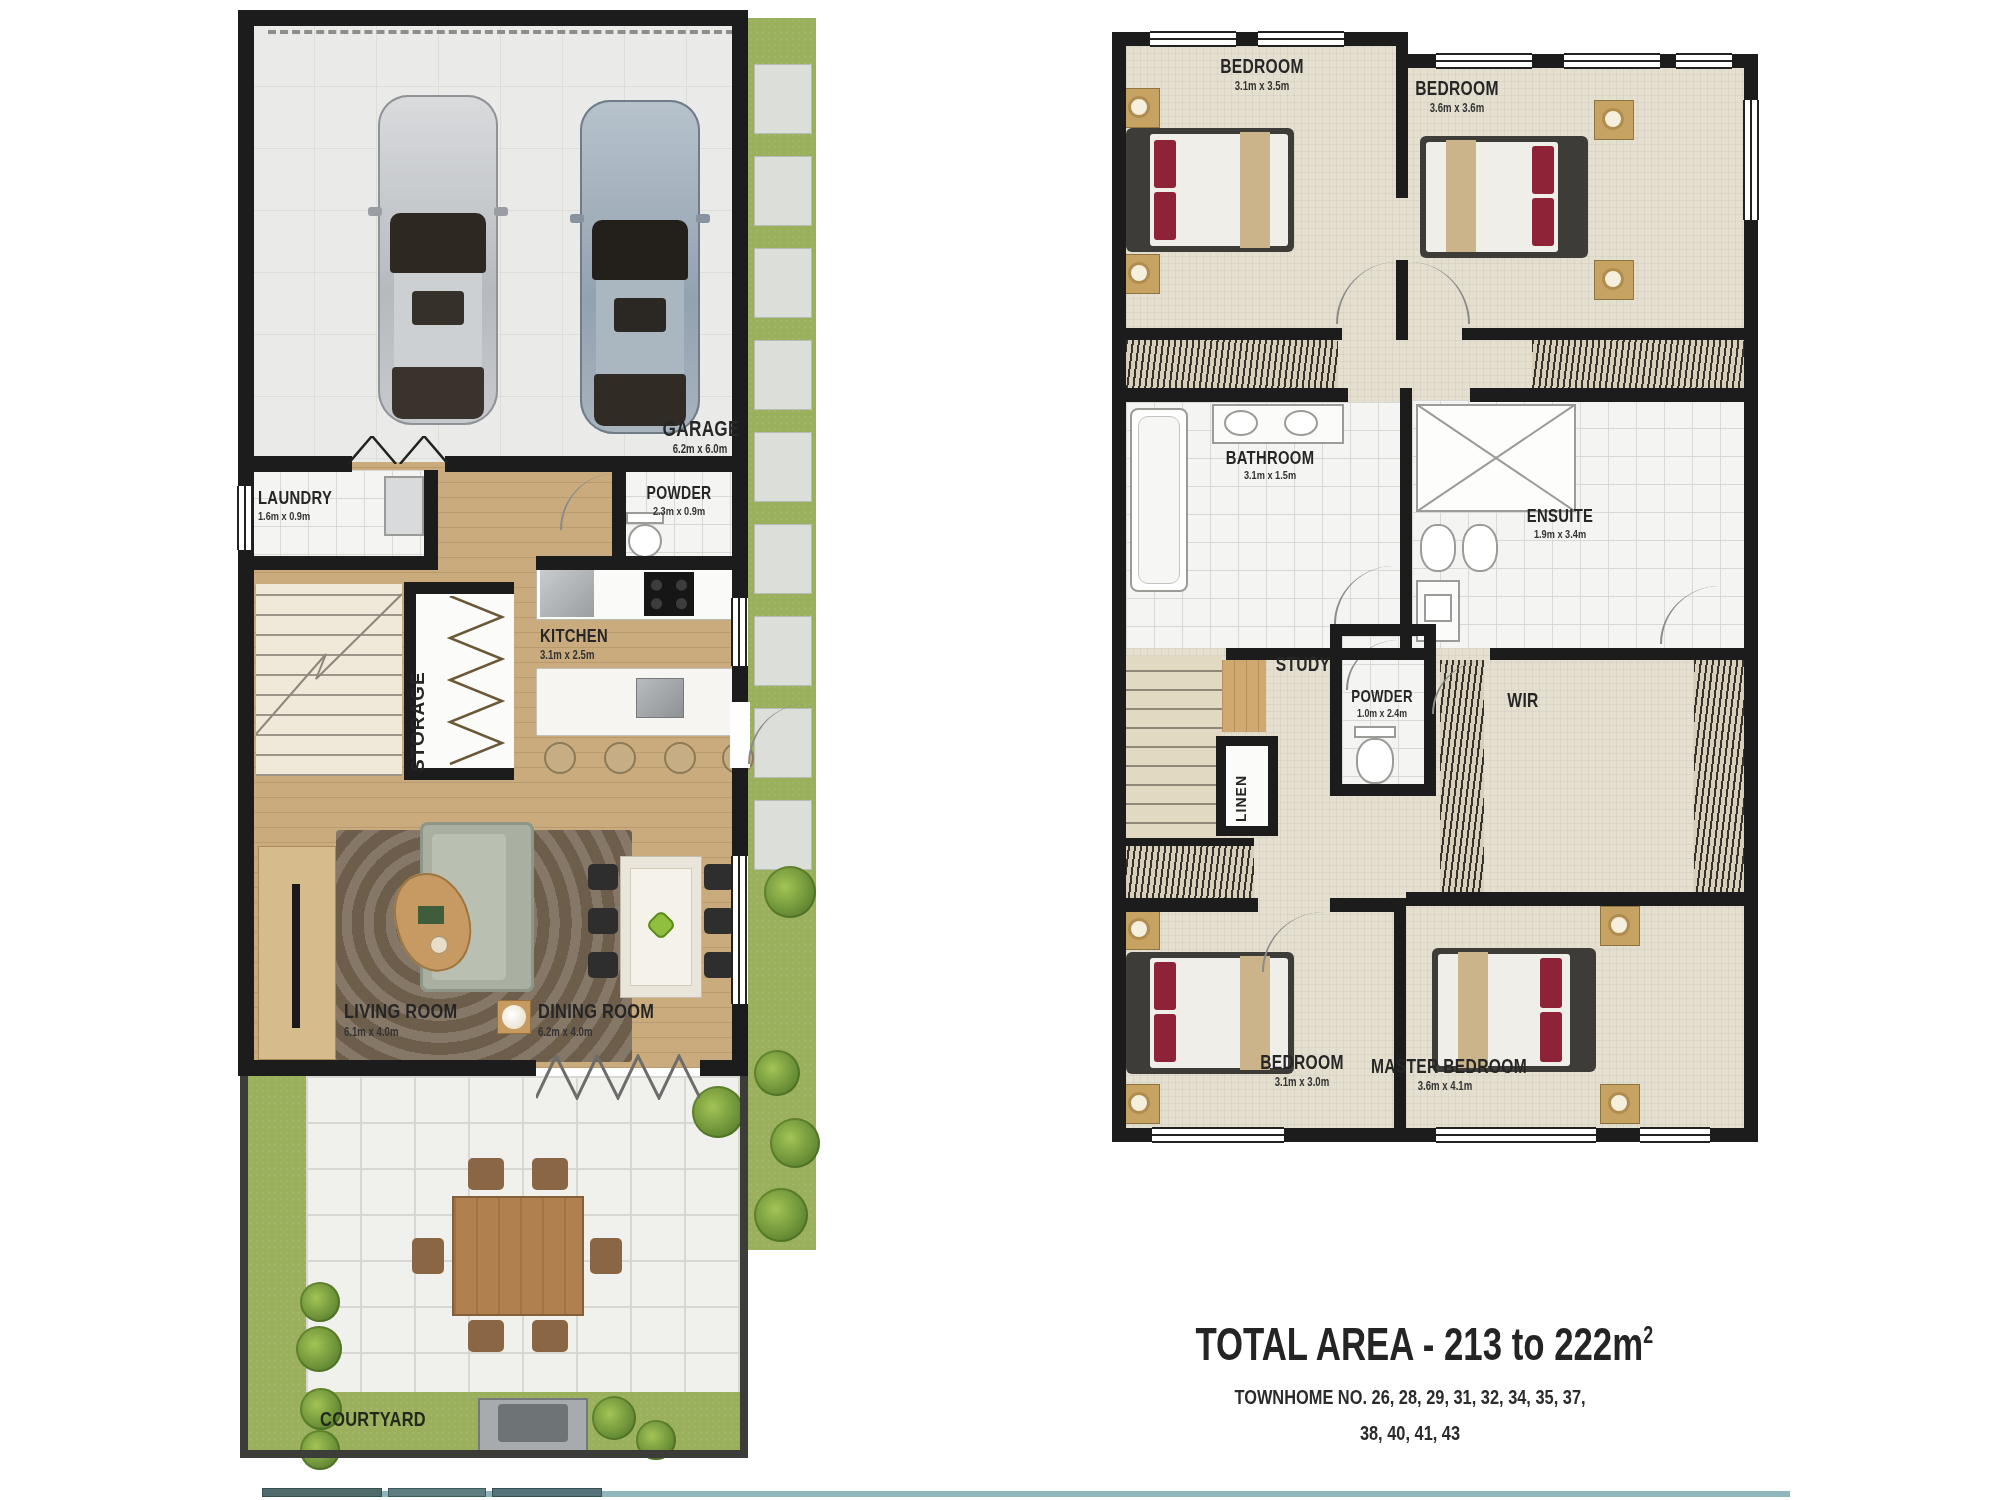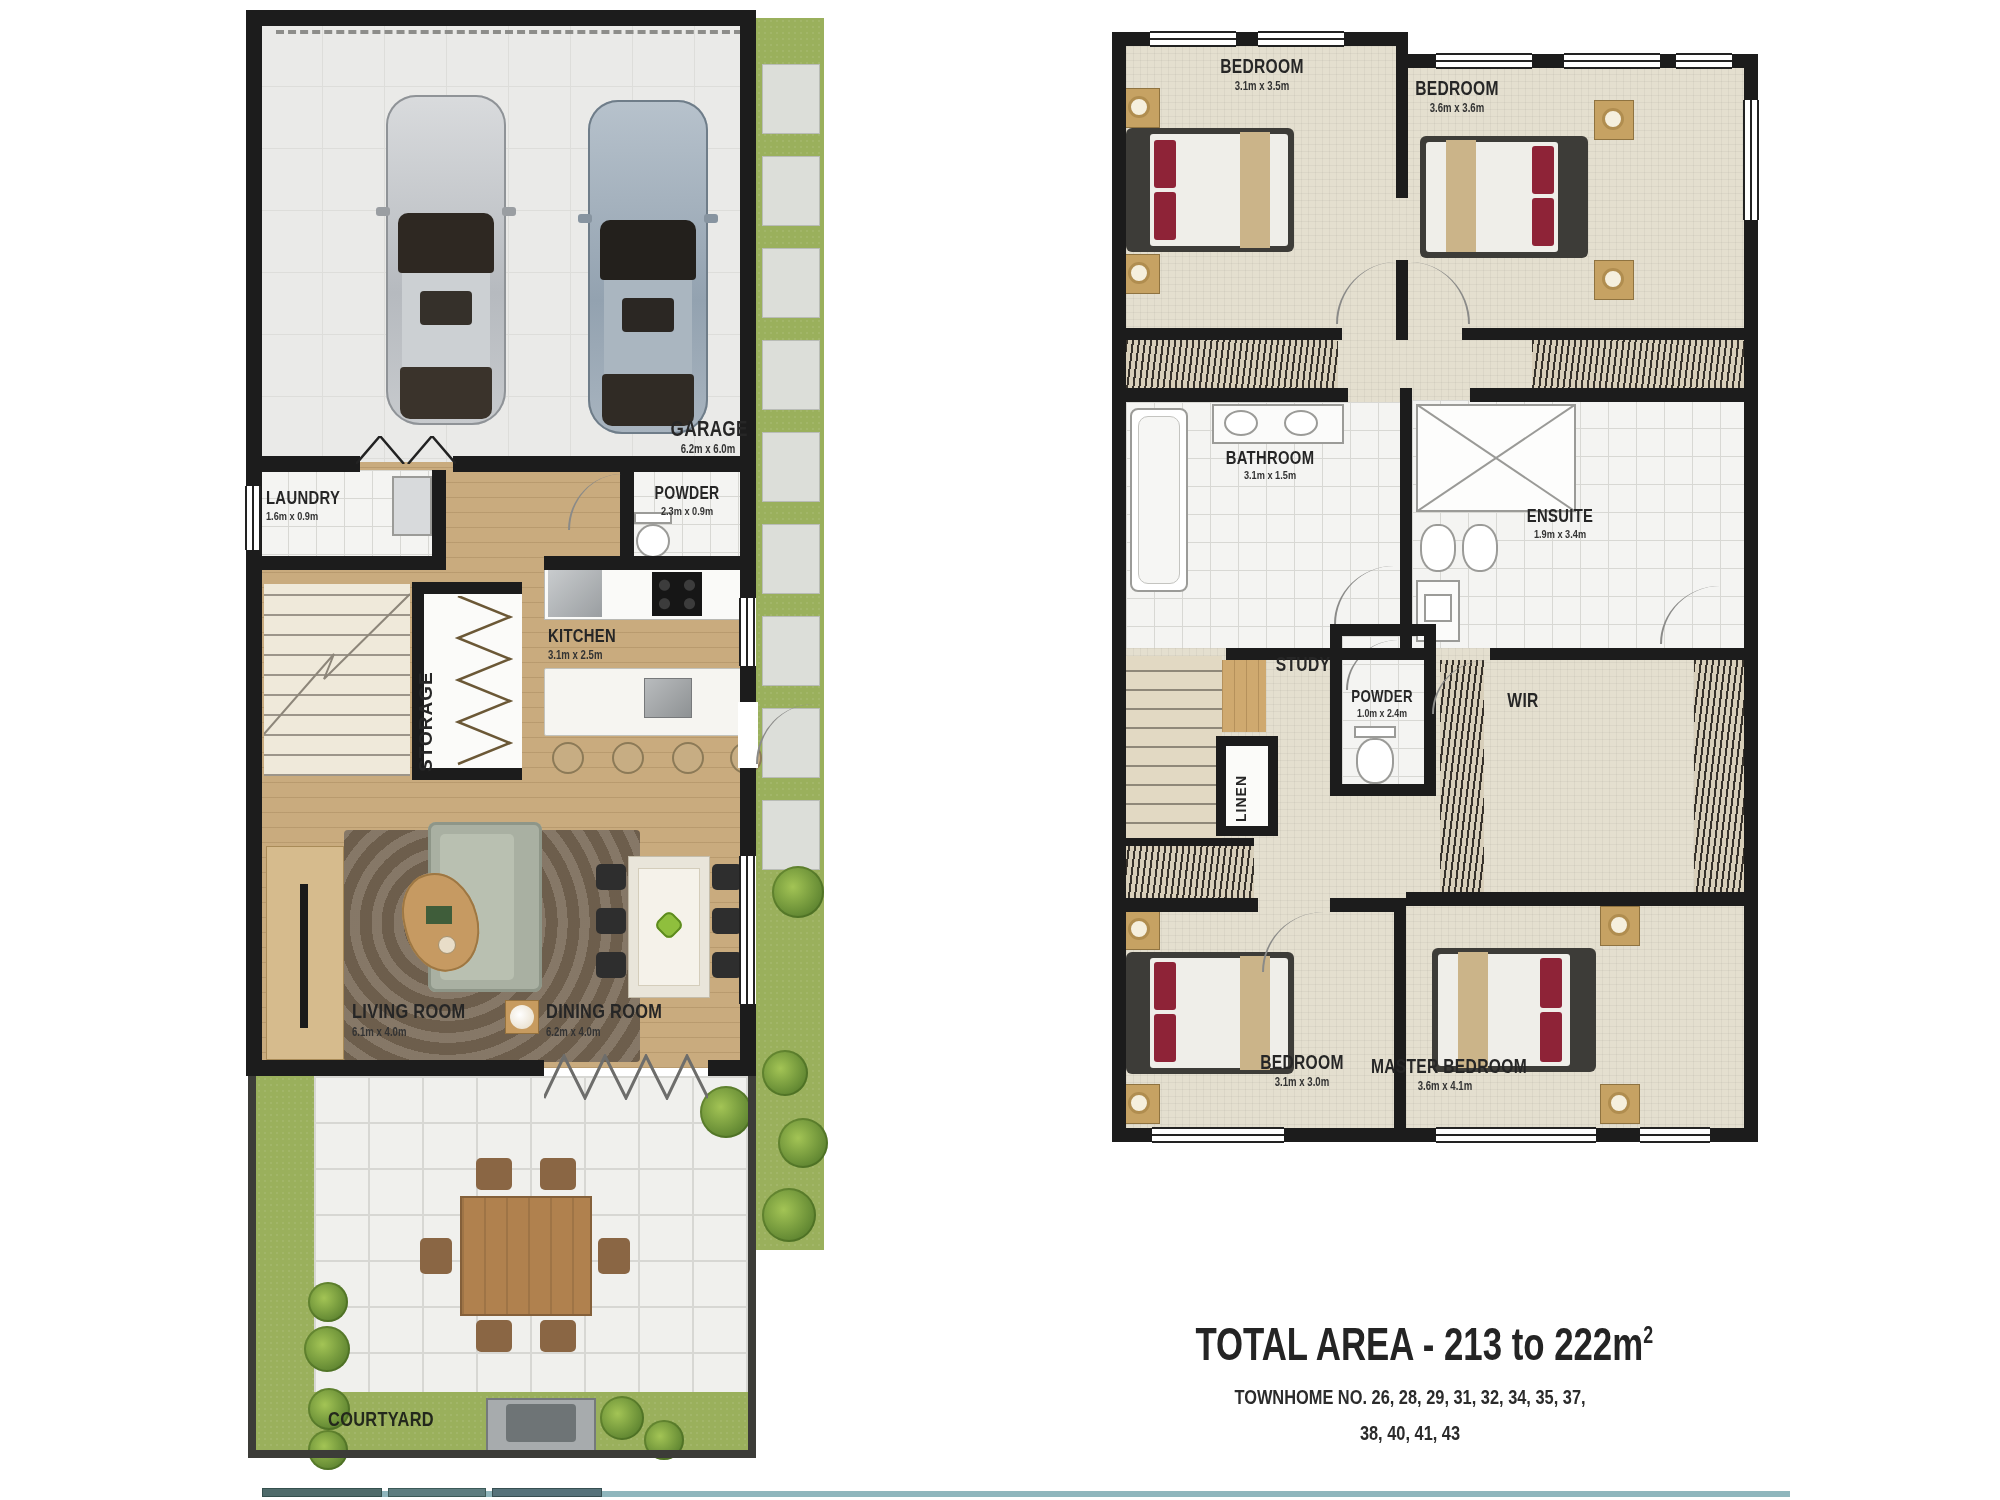--- a/index.html
+++ b/index.html
@@ -43,21 +43,21 @@
   .bush{position:absolute;border-radius:50%;background:radial-gradient(circle at 40% 40%,#a3c455,#5f8531 72%);box-shadow:inset 0 0 0 2px rgba(40,70,10,.3);}
   .stone{position:absolute;background:#dcded9;border:1px solid #b9bcb6;box-sizing:border-box;}
   .fix{position:absolute;background:#fff;border:2px solid #9b9b98;box-sizing:border-box;}
   .arc{position:absolute;border-left:2px solid #8a8a88;border-top-left-radius:100%;}
 </style>
 </head>
 <body>
 
 <div id="canvas">
 
-  <div class="abs" style="left:8px;top:0;width:900px;height:1372px;padding-left:45px;">
+  <div class="abs" style="left:0;top:0;width:900px;height:1372px;padding-left:45px;">
 
     <div class="abs grass" style="left:748px;top:18px;width:68px;height:1232px;"></div>
     <div class="stone" style="left:754px;top:64px;width:58px;height:70px;"></div>
     <div class="stone" style="left:754px;top:156px;width:58px;height:70px;"></div>
     <div class="stone" style="left:754px;top:248px;width:58px;height:70px;"></div>
     <div class="stone" style="left:754px;top:340px;width:58px;height:70px;"></div>
     <div class="stone" style="left:754px;top:432px;width:58px;height:70px;"></div>
     <div class="stone" style="left:754px;top:524px;width:58px;height:70px;"></div>
     <div class="stone" style="left:754px;top:616px;width:58px;height:70px;"></div>
     <div class="stone" style="left:754px;top:708px;width:58px;height:70px;"></div>

